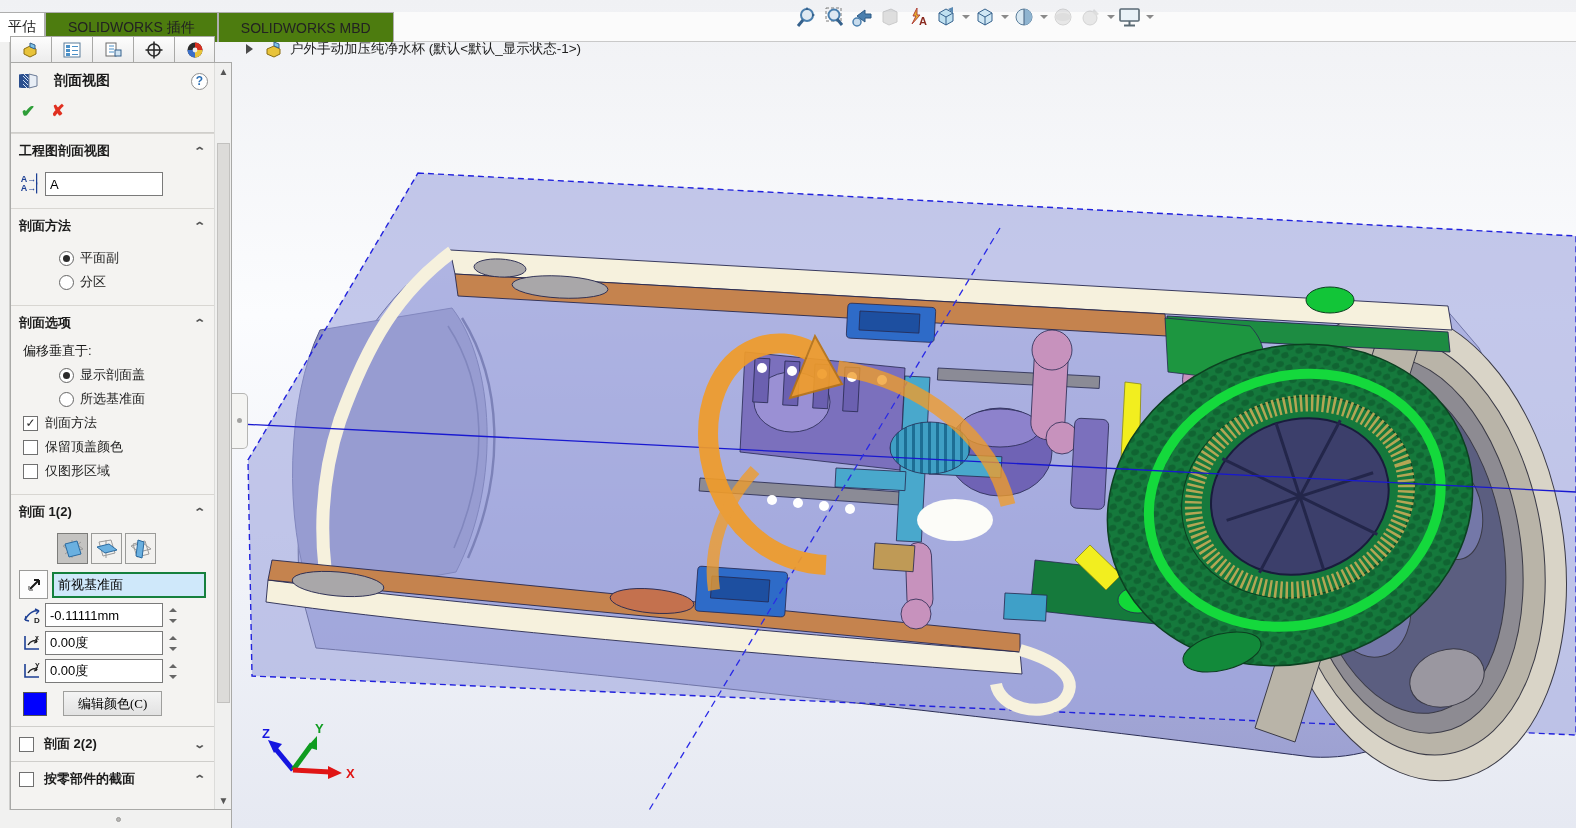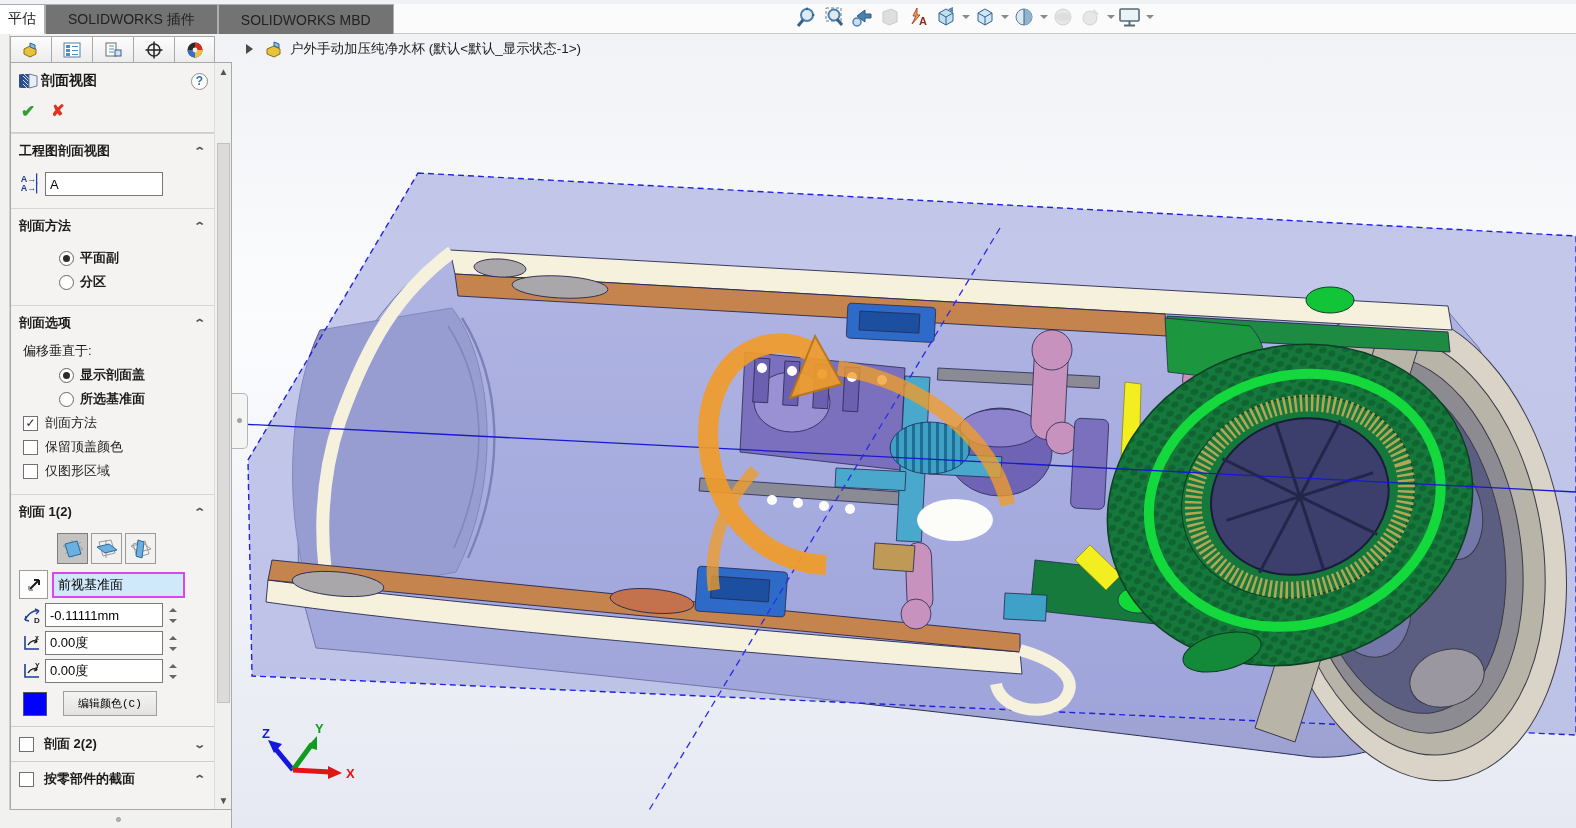--- a/index.html
+++ b/index.html
@@ -4,24 +4,24 @@
 <style>
   * { margin:0; padding:0; box-sizing:border-box; }
   html,body { width:1576px; height:828px; overflow:hidden;
     font-family:"Liberation Sans", sans-serif; font-size:13px; color:#1a1a1a; }
   #stage { position:relative; width:1576px; height:828px; background:#eceef4; }
 
   
   #scene { position:absolute; left:0; top:0; z-index:0; }
 
   
-  .top-bar { position:absolute; left:0; top:4px; width:1576px; height:30px;
+  .top-bar { position:absolute; left:0; top:12px; width:1576px; height:30px;
     background:#fbfbfb; border-bottom:1px solid #c9c9c9; z-index:5; display:flex; }
   .cmd-tab { height:30px; padding:0 22px; display:flex; align-items:center;
-    background:#737373; border:1px solid #aeaeae; border-bottom:none; color:#222;
+    background:#4d7c0f; border:1px solid #aeaeae; border-bottom:none; color:#222;
     font-size:14px; white-space:nowrap; cursor:default; }
   .cmd-tab.active { background:#ffffff; border-bottom:1px solid #ffffff; }
   .cmd-tab.first { padding:0 8px; border-left:none; }
 
   
   .headsup { position:absolute; left:793px; top:2px; height:30px; display:flex;
     align-items:center; gap:2px; z-index:6; }
   .hicon { width:26px; height:26px; display:flex; align-items:center; justify-content:center; }
   .hicon svg { display:block; }
   .hicon.disabled { opacity:.38; filter:grayscale(1); }
@@ -37,66 +37,66 @@
     display:flex; z-index:5; }
   .pm-tab { width:41px; height:27px; background:linear-gradient(#fdfdfd,#ececec);
     border:1px solid #a9a9a7; border-right:none; display:flex; align-items:center;
     justify-content:center; cursor:pointer; }
   .pm-tab:last-child { border-right:1px solid #a9a9a7; }
 
   
   .panel { position:absolute; left:10px; top:62px; width:222px; height:748px;
     background:#f4f3f1; border:1px solid #a9a9a7; z-index:5; overflow:hidden; }
   .panel-inner { position:absolute; left:0; top:0; width:203px; }
-  .pm-head { display:flex; align-items:center; gap:0; padding:8px 6px 4px 8px; }
+  .pm-head { display:flex; align-items:center; gap:13px; padding:8px 6px 4px 8px; }
   .pm-title { font-weight:bold; font-size:14px; flex:1; }
   .help-dot { width:17px; height:17px; border:1px solid #8f8f8f; border-radius:50%;
     color:#2c6fb4; font-weight:bold; font-size:12px; display:flex; align-items:center;
     justify-content:center; background:#fff; }
   .okrow { display:flex; gap:16px; padding:6px 0 10px 10px; border-bottom:1px solid #cfcecb; }
   .ok { color:#2e9e38; font-size:17px; font-weight:bold; }
   .cancel { color:#e03020; font-size:16px; font-weight:bold; }
 
   .sec-head { display:flex; align-items:center; padding:8px 6px 5px 8px;
     border-top:1px solid #d8d6d2; font-weight:bold; }
   .sec-head .t { flex:1; }
   .chev { color:#555; font-size:11px; font-weight:bold; transform:scaleX(1.4); margin-right:4px; }
   .sec-body { padding:3px 4px 8px 4px; }
 
   .row { display:flex; align-items:center; margin:4px 0 4px 4px; }
   .rowicon { width:26px; display:flex; justify-content:center; align-items:center;
     color:#1c3f94; font-size:9px; line-height:9px; font-weight:bold; }
   input.txt { height:24px; border:1px solid #7a7a7a; background:#fff; padding:0 4px;
     font-family:"Liberation Sans",sans-serif; font-size:13px; width:118px; }
-  input.sel { background:#cfe8fa; border:2px solid #d946ef; width:133px; height:26px; }
+  input.sel { background:#cfe8fa; border:2px solid #15803d; width:154px; height:26px; }
   .spin { display:flex; flex-direction:column; margin-left:2px; }
   .spin span { width:15px; height:11px; display:flex; align-items:center; justify-content:center; }
   .spin span::after { content:""; border:4px solid transparent; }
   .spin .up::after { border-bottom-color:#666; margin-top:-4px; }
   .spin .dn::after { border-top-color:#666; margin-top:4px; }
 
   .radio-row, .check-row { display:flex; align-items:center; margin:6px 0 6px 8px; }
-  .radio-row.ind { margin-left:44px;font-weight:bold; }
+  .radio-row.ind { margin-left:44px; }
   .rad { width:15px; height:15px; border:1px solid #666; border-radius:50%; background:#fff;
     margin-right:6px; position:relative; flex:none; }
   .rad.on::after { content:""; position:absolute; left:3px; top:3px; width:7px; height:7px;
     border-radius:50%; background:#2b2b2b; }
   .cb { width:15px; height:15px; border:1px solid #707070; background:#fff; margin-right:7px;
     position:relative; flex:none; font-size:12px; line-height:13px; text-align:center; color:#2b2b2b; }
 
   .plane-btns { display:flex; gap:3px; margin:4px 0 6px 42px; }
   .pbtn { width:31px; height:31px; border:1px solid #9a9a98; background:#f2f1ef;
     display:flex; align-items:center; justify-content:center; }
   .pbtn.active { background:#c4c3c1; border-color:#7c7c7a; }
   .arrow-btn { width:29px; height:29px; border:1px solid #9a9a98; background:#fdfdfd;
     display:flex; align-items:center; justify-content:center; margin-right:4px; }
   .color-row { display:flex; align-items:center; margin:8px 0 2px 8px; gap:16px; }
   .swatch { width:24px; height:24px; border:1px solid #555; }
   .btn { height:25px; padding:0 14px; background:linear-gradient(#f4f4f4,#e2e2e2);
-    border:1px solid #9f9f9d; font-family:Liberation Mono, monospace; font-size:11px; }
+    border:1px solid #9f9f9d; font-family:Liberation Serif, serif; font-size:13px; }
 
   .collapse-head { display:flex; align-items:center; padding:8px 6px 8px 8px;
     border-top:1px solid #cfcecb; font-weight:bold; }
   .collapse-head .cb { margin-right:10px; }
   .collapse-head .t { flex:1; }
 
   
   .pm-scroll { position:absolute; right:0; top:0; width:17px; height:746px;
     background:#f0f0ef; border-left:1px solid #dcdcda; }
   .pm-scroll .arr { position:absolute; left:0; width:17px; height:17px; color:#555;

